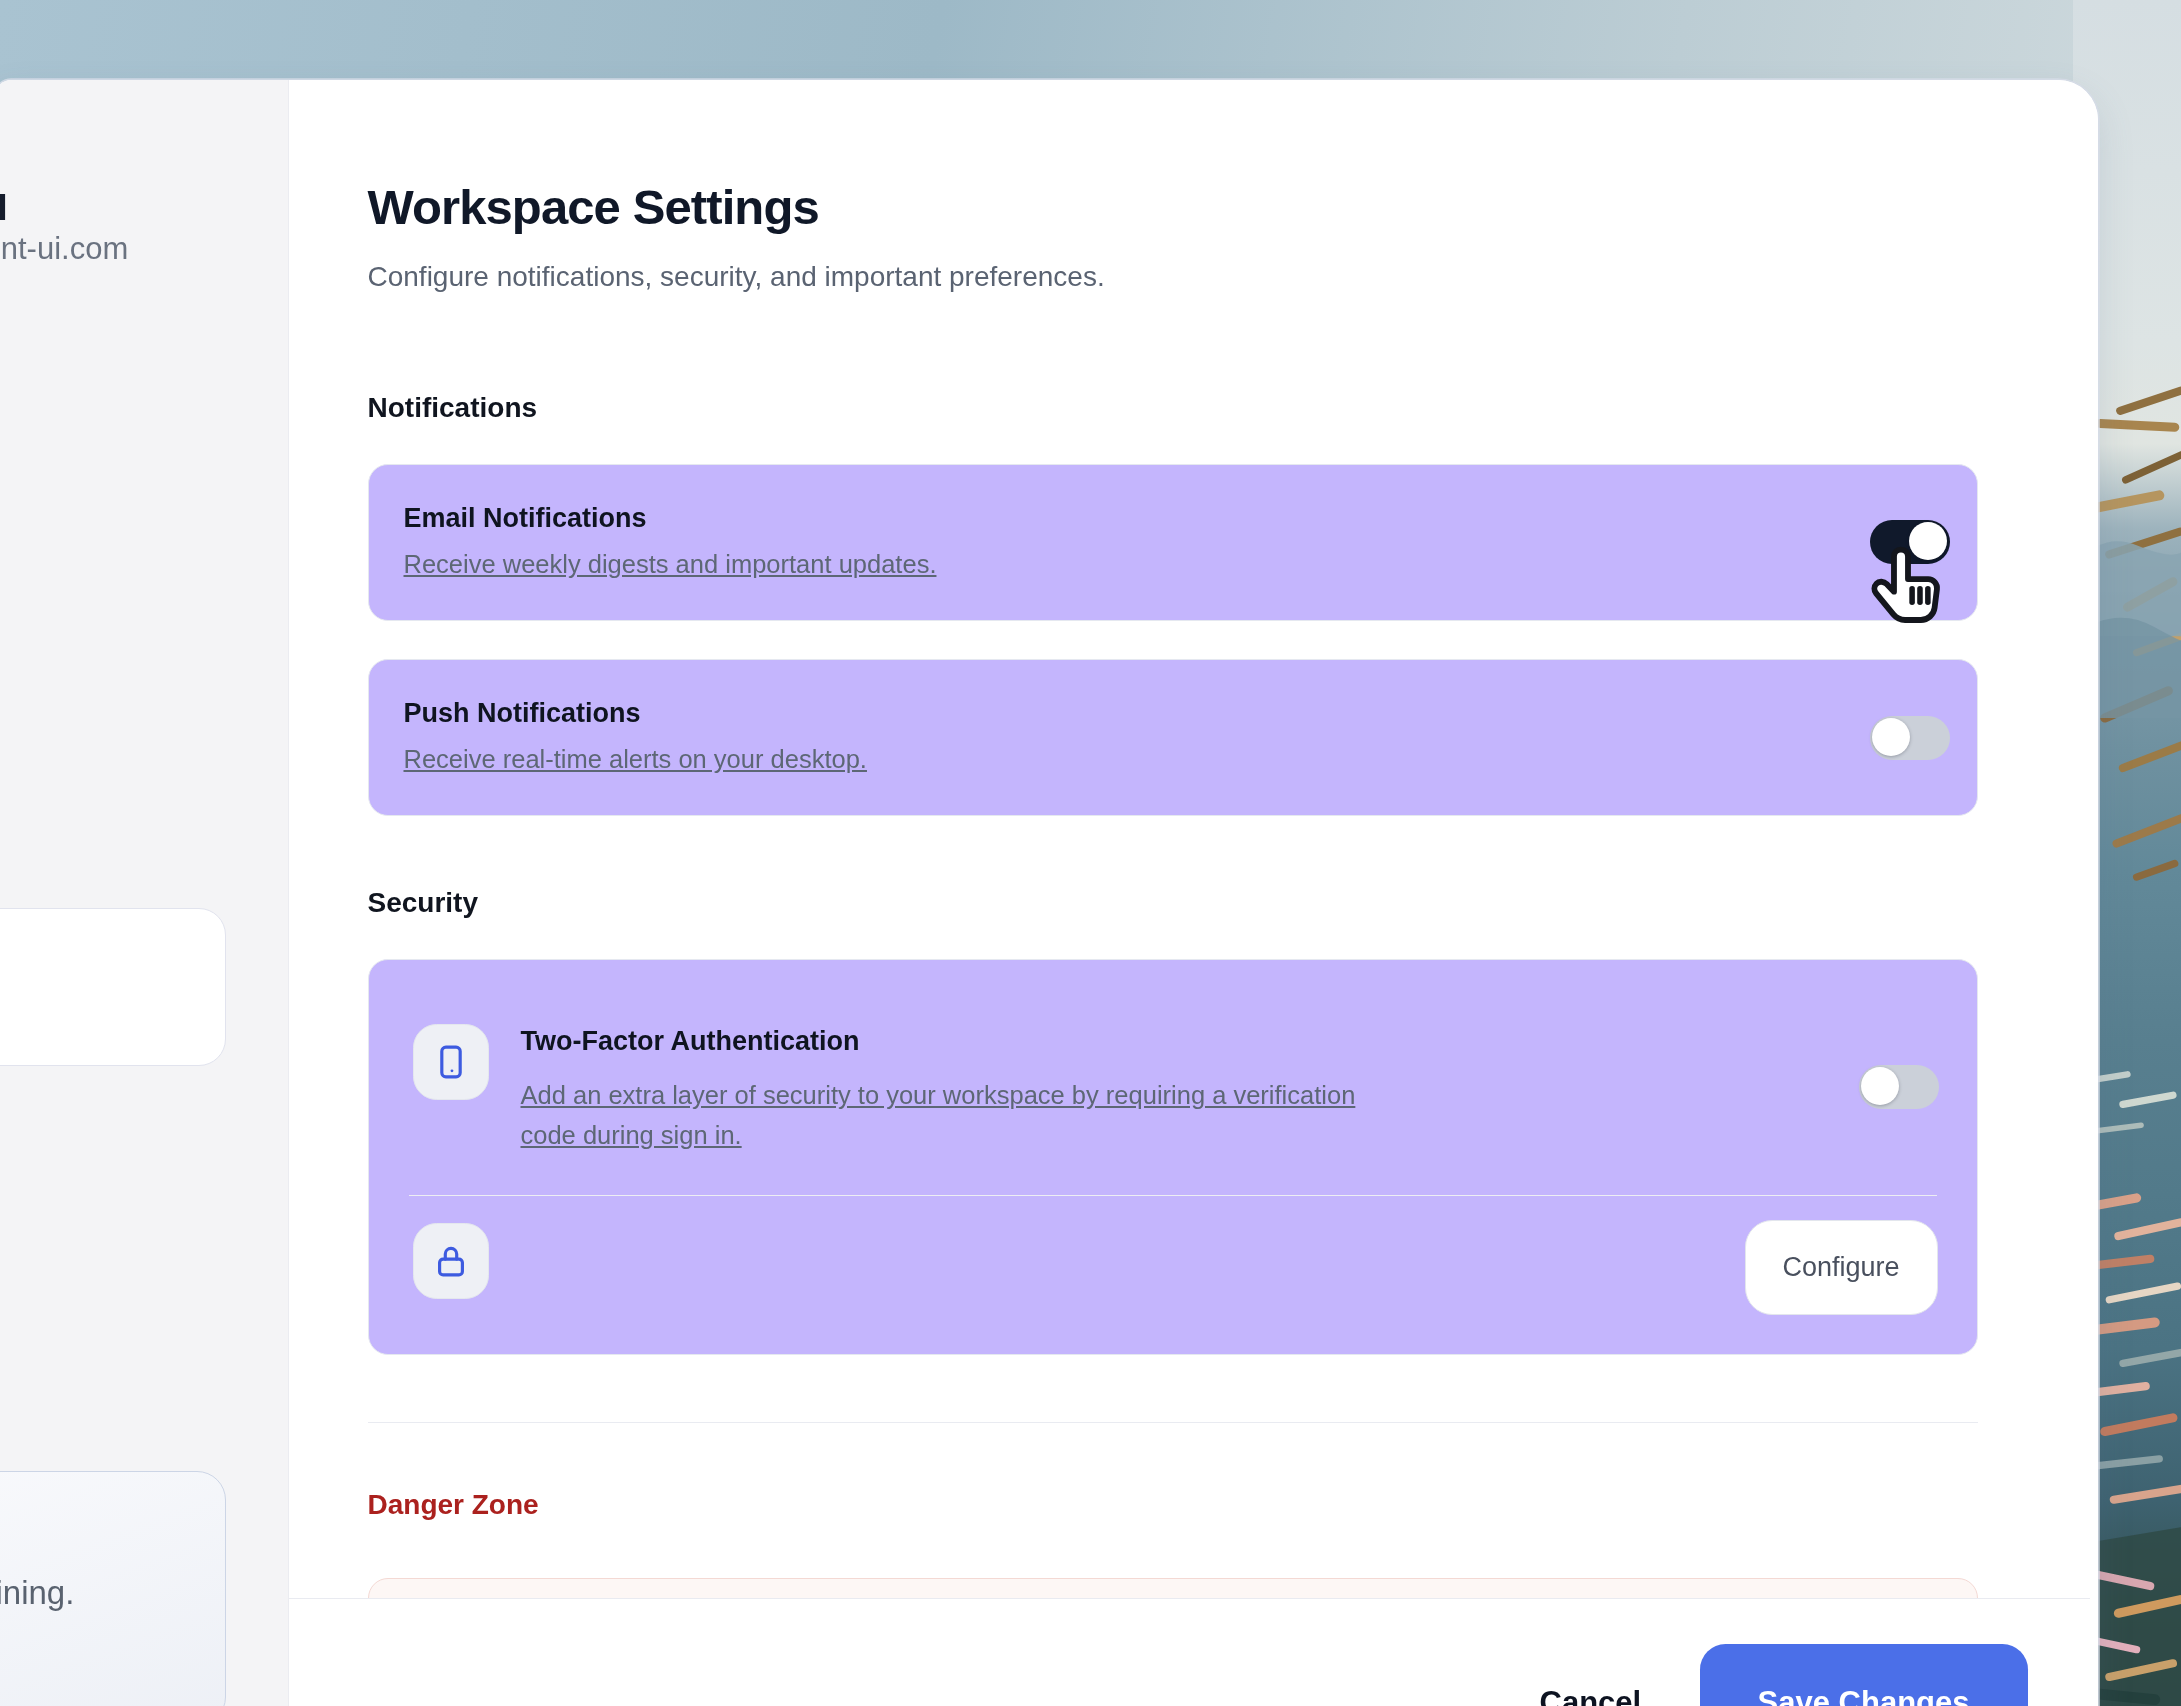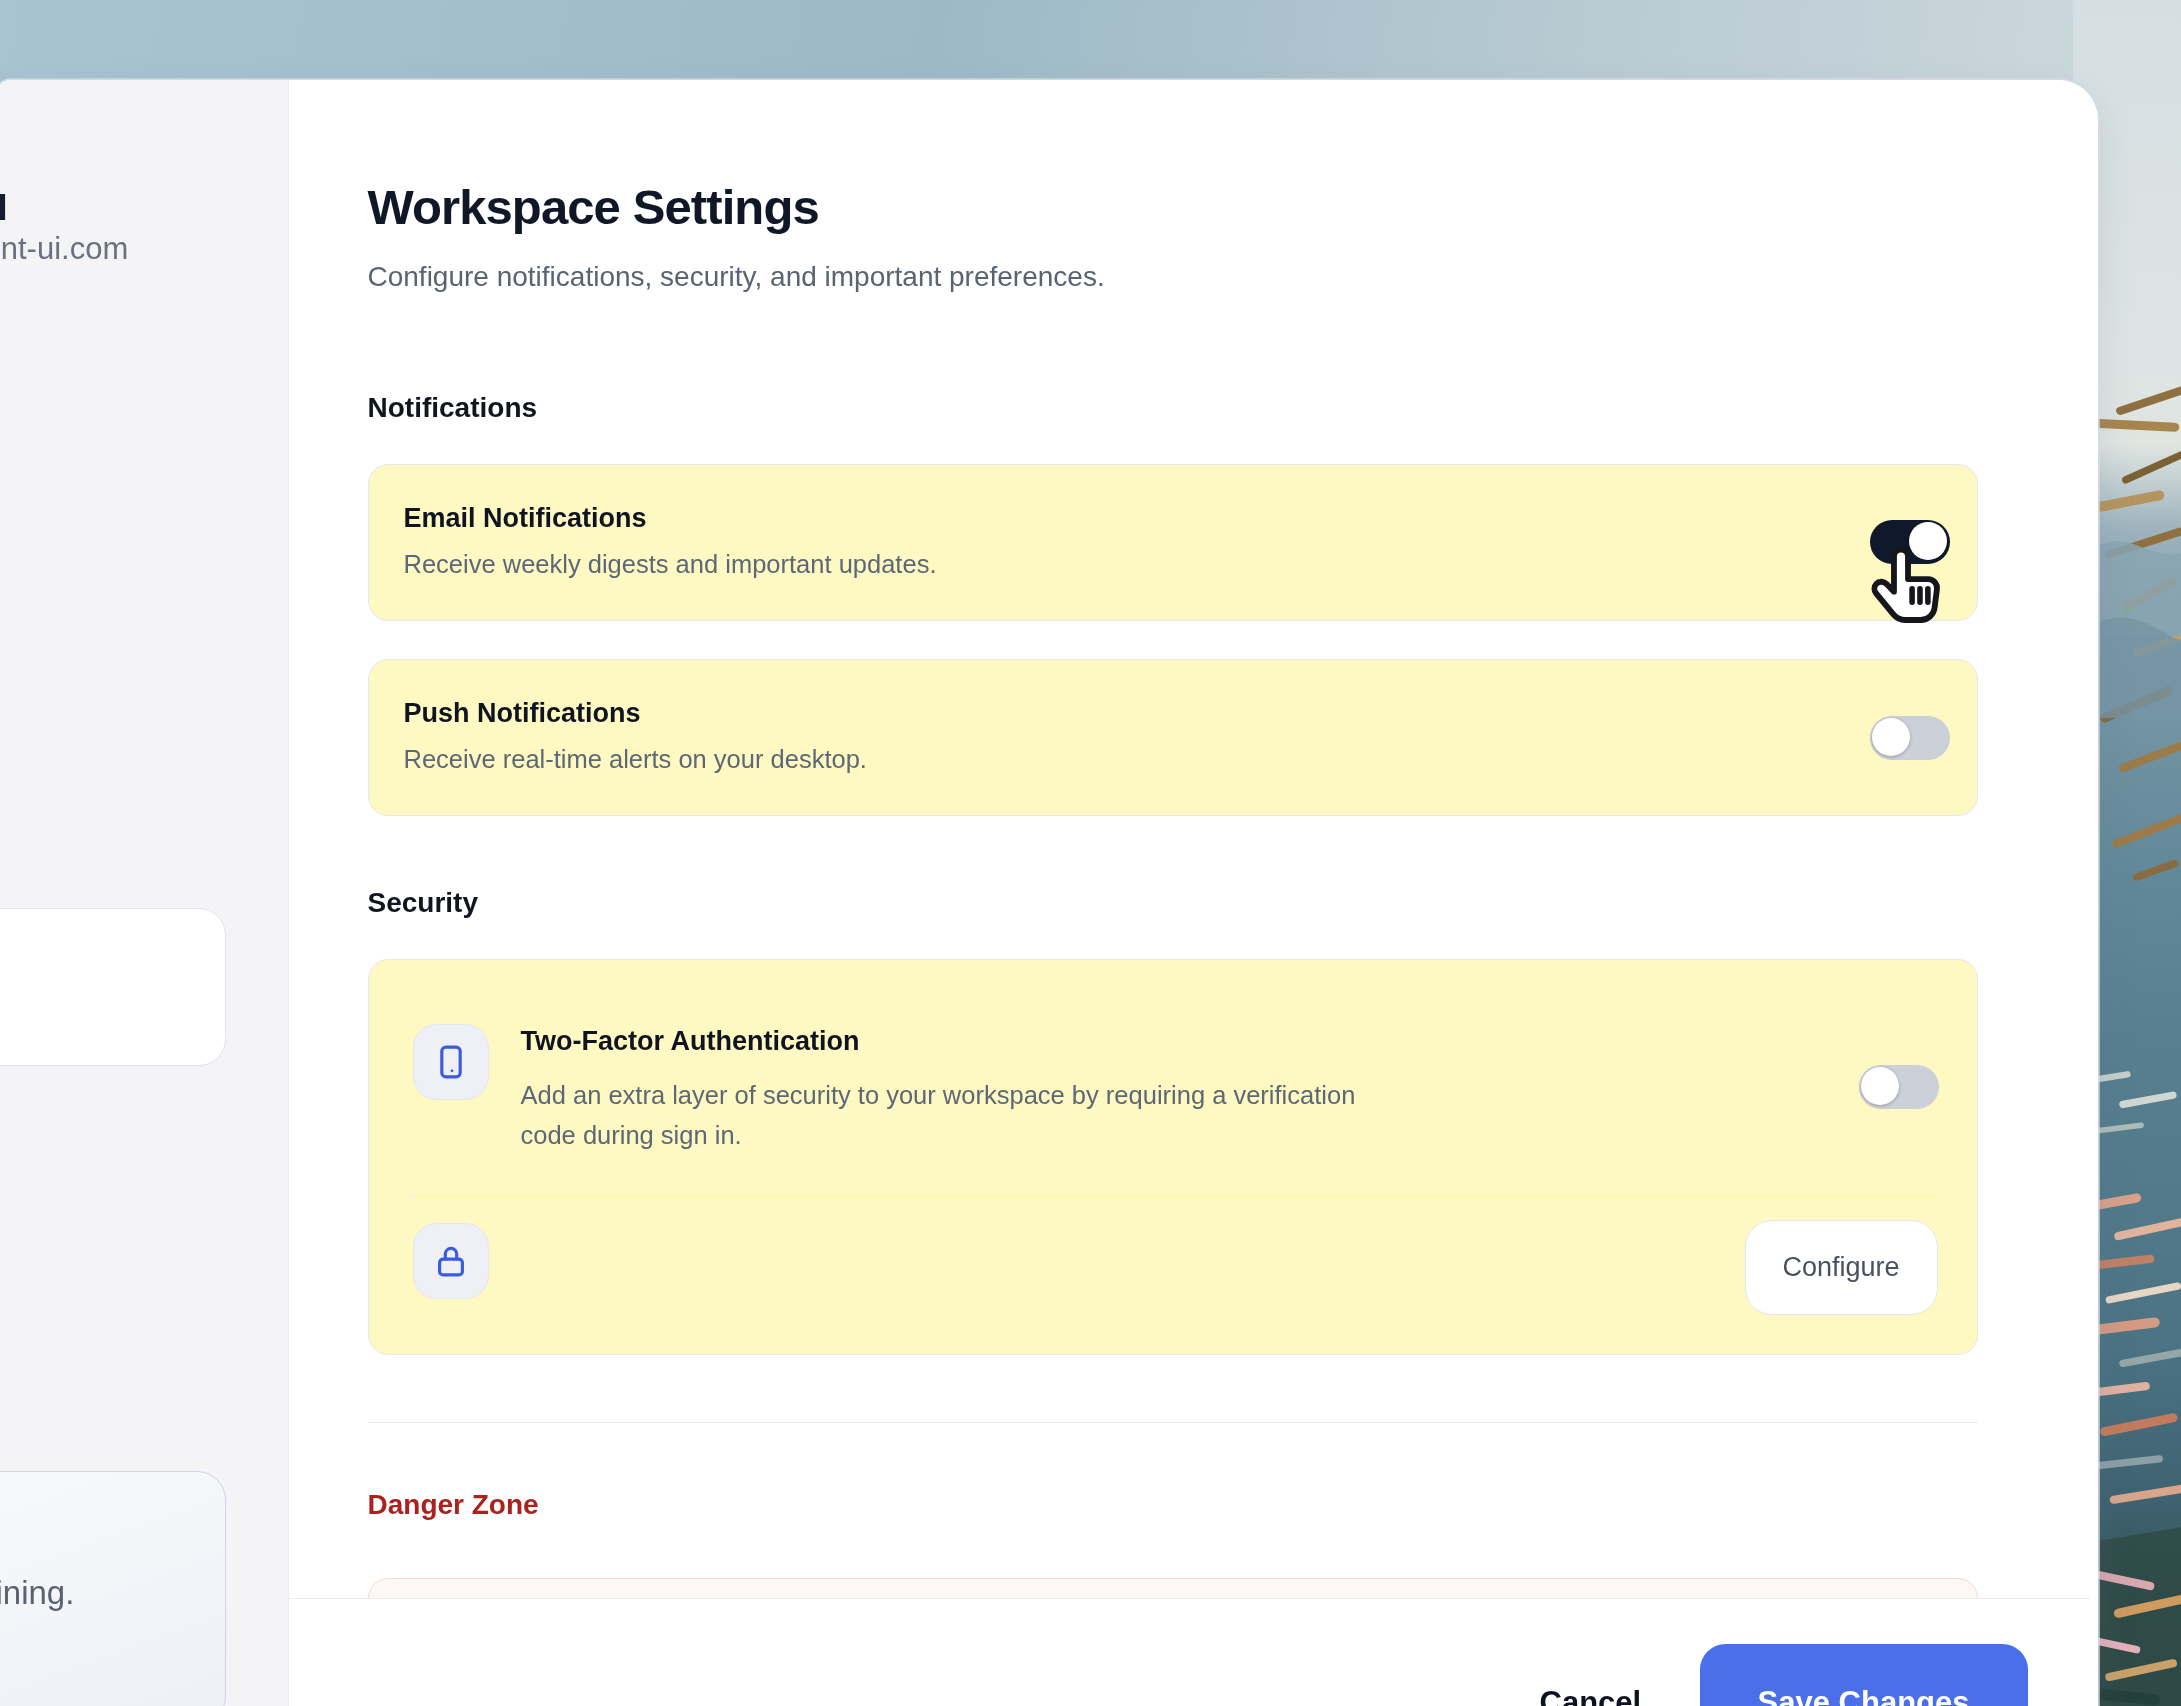--- a/index.html
+++ b/index.html
@@ -55,25 +55,25 @@
 
   .page-title { font-size:49px; line-height:55px; font-weight:700; color:#101828; letter-spacing:-0.9px;margin-top:8px; }
   .page-subtitle { margin-top:23.6px; font-size:28px; line-height:36px; color:#5a6372; }
 
   .section-heading { font-size:28px; line-height:36px; font-weight:700; color:#10151f; }
   .mt-notif { margin-top:95px; }
   .mt-sec   { margin-top:69px; }
 
   .card {
     position:relative; margin-top:38px; width:1610px;
-    background:#fef9c3; border:1.8px solid #e5e8f0; border-radius:20px;
+    background:#c4b5fd; border:1.8px solid #e5e8f0; border-radius:20px;
   }
   .notif-card { height:157px; padding:36px 0 0 35px; }
   .card-title { font-size:27px; line-height:35px; font-weight:700; color:#0f1420; }
-  .card-desc  { margin-top:14.5px; font-size:25.5px; color:#5d6775; }
+  .card-desc  { margin-top:14.5px; font-size:25.5px; color:#5d6775;text-decoration:underline; }
 
   
   .toggle { position:absolute; width:80px; height:44px; border-radius:22px; cursor:pointer; }
   .toggle .knob {
     position:absolute; top:2.7px; width:38px; height:38px; border-radius:50%;
     background:#ffffff; box-shadow:0 0.9px 3.6px rgba(10,15,30,.28);
   }
   .toggle.on  { background:#10192b; }
   .toggle.on .knob  { right:2.7px; }
   .toggle.off { background:#cbd0d9; }

